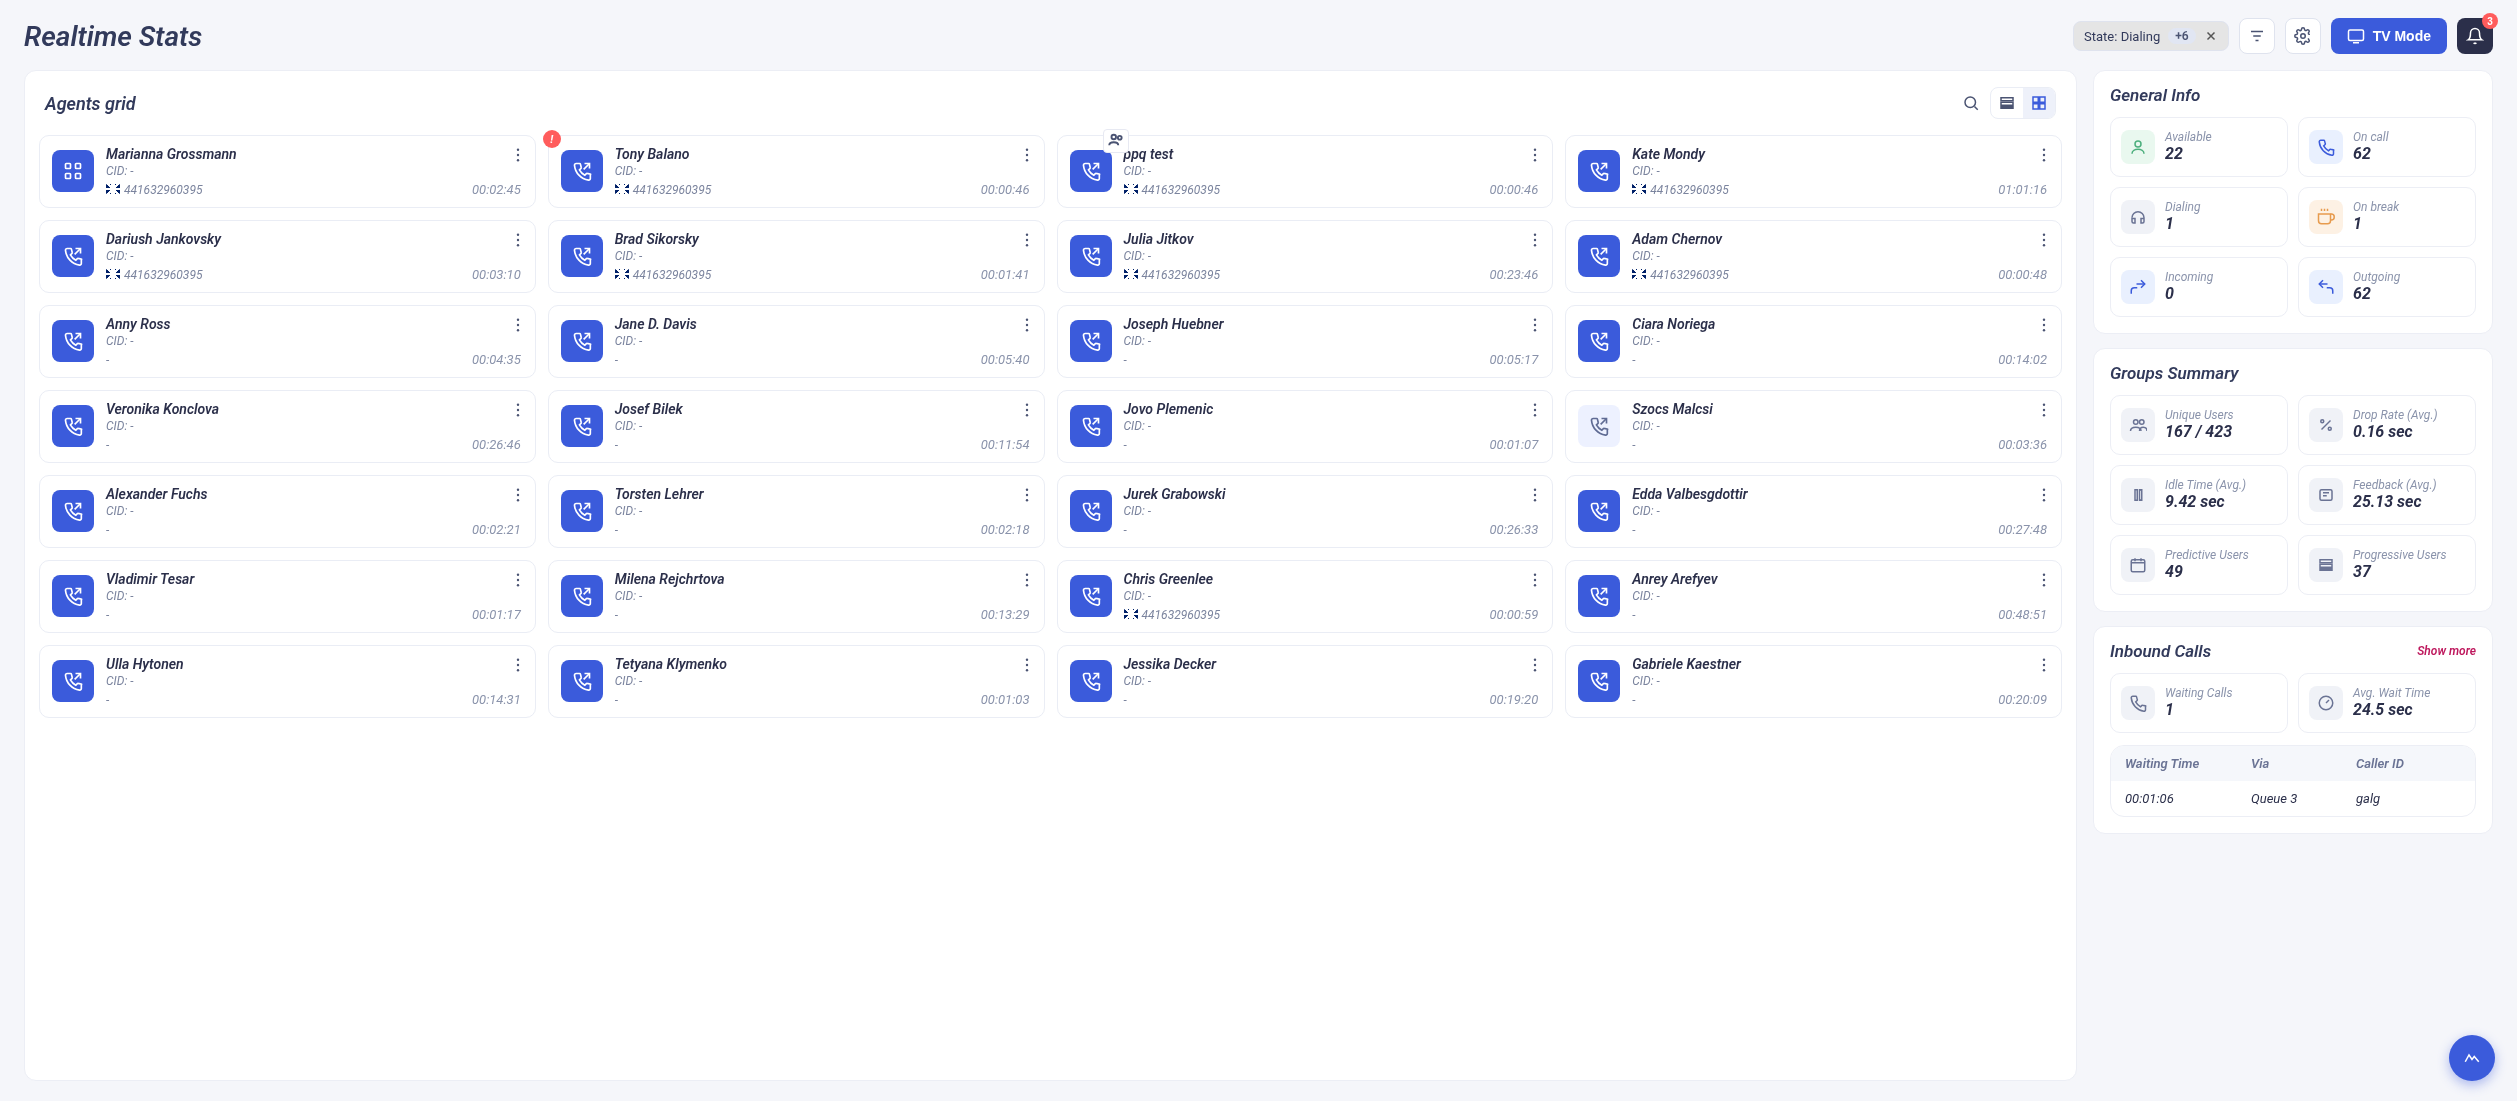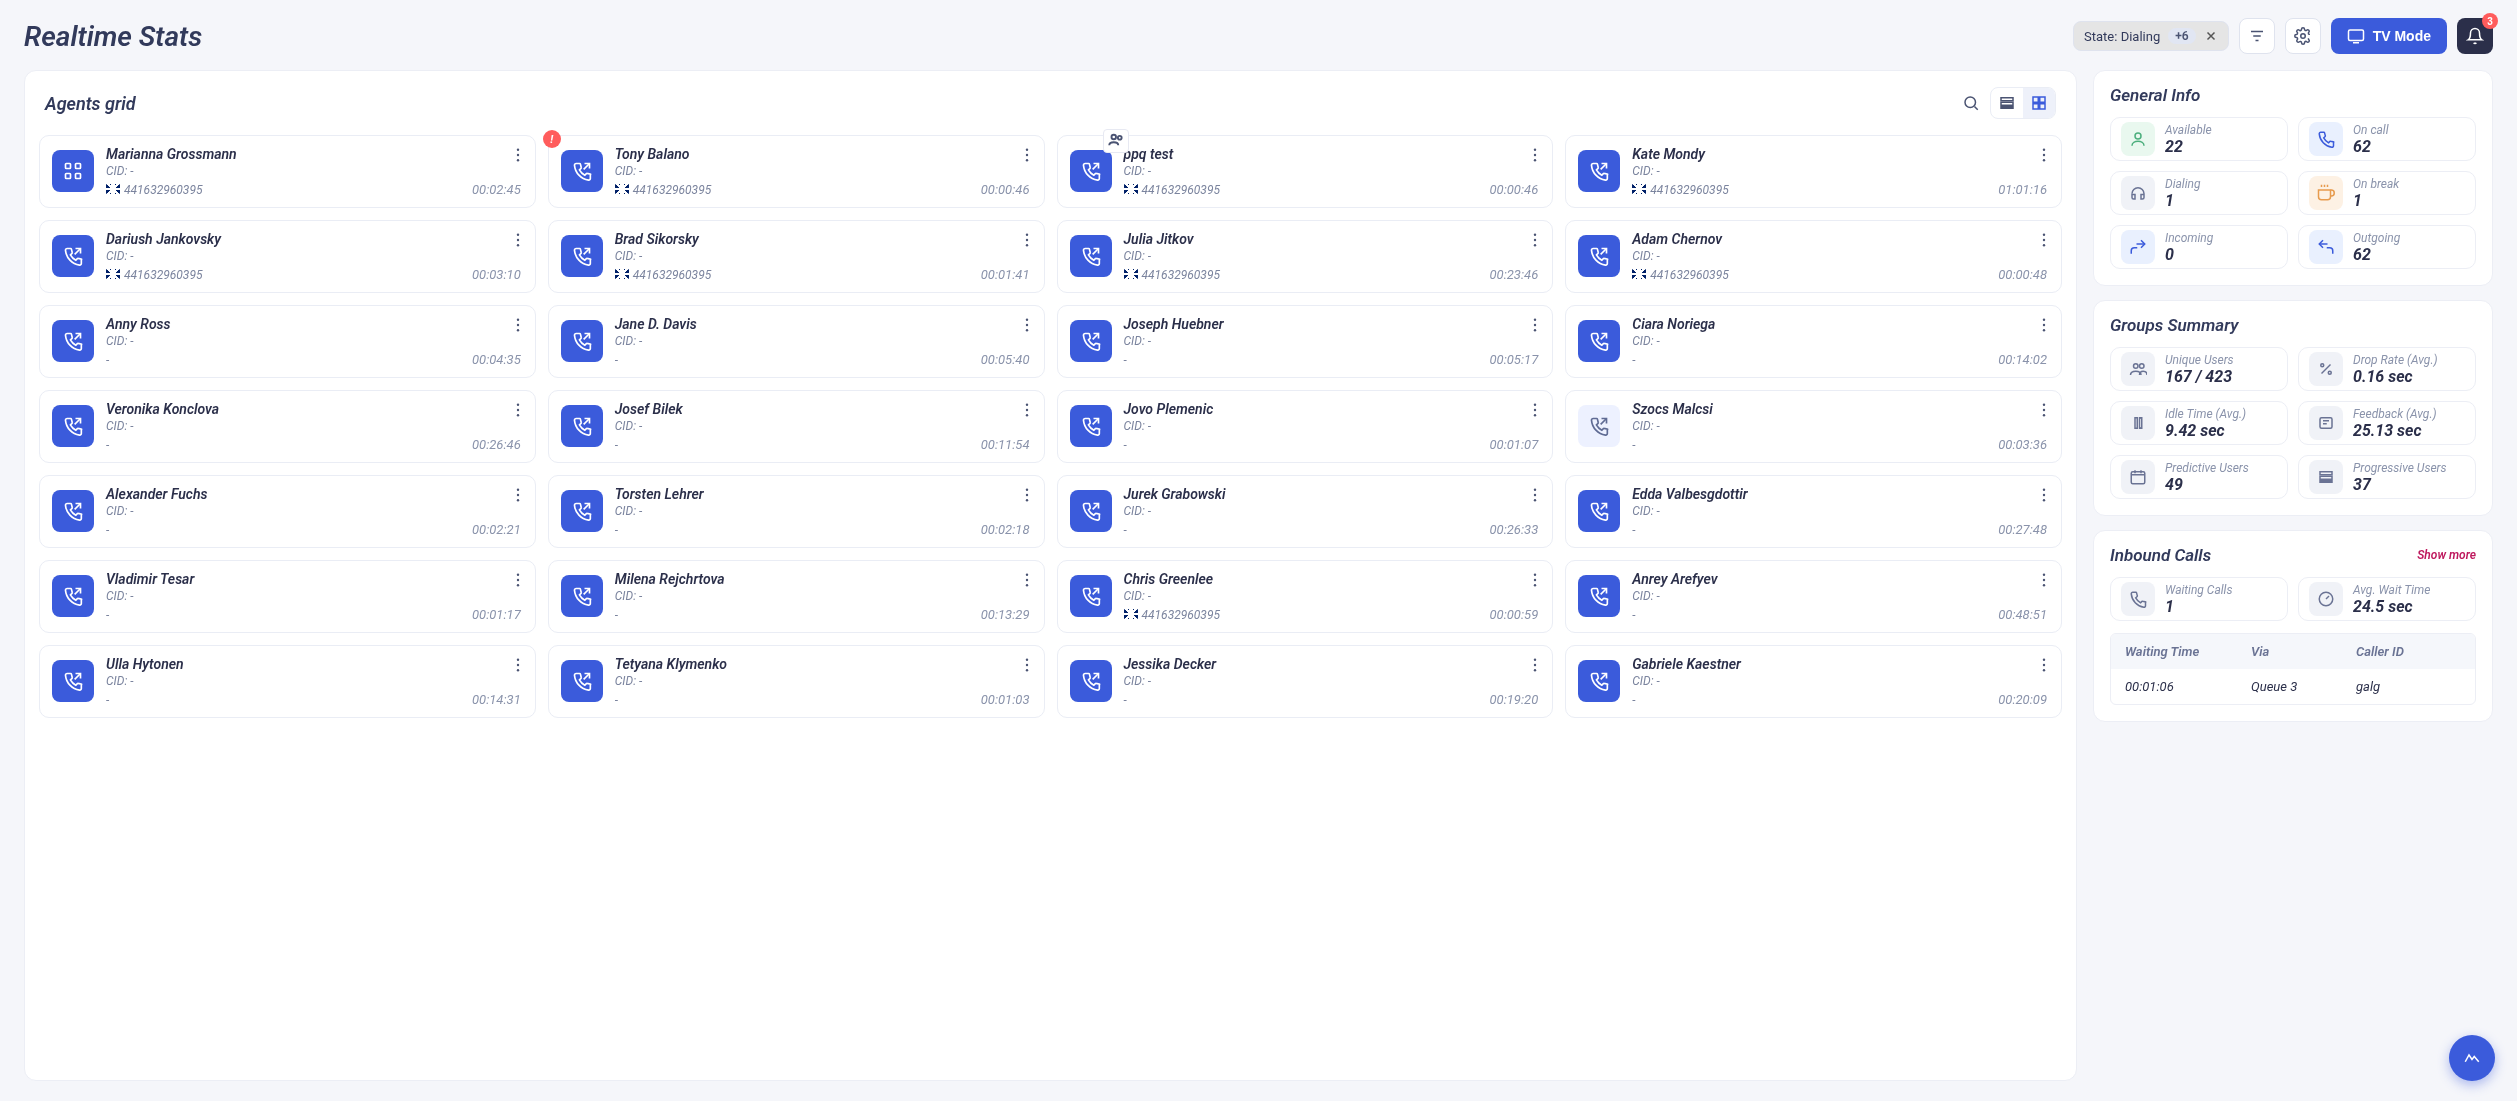--- a/index.html
+++ b/index.html
@@ -99,29 +99,29 @@
 }
 .ppl-badge {
   position:absolute; top:-7px; left:45px; background:#fff; border:1px solid #e7e9f2; color:#4a5372;
   border-radius:4px; padding:1px 3px; font-size:10px; line-height:1;
 }
 .right-col { width:400px; display:flex; flex-direction:column; gap:14px; overflow-y:auto;}
 .r-panel { background:#fff; border-radius:12px; border:1px solid #eceef5; padding:14px 16px 16px;}
 .r-title { font-size:17px; font-weight:600; color:#323a5b; margin-bottom:12px; display:flex; align-items:center;}
 .r-title .more-link{font-size:12px; color:#be185d; font-weight:600; margin-left:auto; cursor:pointer;}
 .stat-grid { display:grid; grid-template-columns:1fr 1fr; gap:10px; }
-.stat { background:#fff; border:1px solid #eceef5; border-radius:10px; padding:4px 10px; display:flex; gap:10px; align-items:center;}
+.stat { background:#fff; border:1px solid #eceef5; border-radius:10px; padding:12px 10px; display:flex; gap:10px; align-items:flex-start;}
 .stat .ic{ width:34px;height:34px; border-radius:8px; display:flex;align-items:center;justify-content:center; flex-shrink:0;}
 .ic.green{background:#e9f8ef;color:#4caf7d;}
 .ic.blue{background:#e9f0fe;color:#3b5bdb;}
 .ic.grey{background:#f0f2f7;color:#6a7394;}
 .ic.orange{background:#fdf1e4;color:#e79b4e;}
 .stat .lbl{ font-size:12px; color:#8a93ab;}
 .stat .val{ font-size:16px; font-weight:700; color:#2b2f4a;}
-.tbl { border:1px solid #eceef5; border-radius:6px; overflow:hidden; margin-top:12px; font-size:13px;}
+.tbl { border:1px solid #eceef5; border-radius:14px; overflow:hidden; margin-top:12px; font-size:13px;}
 .tbl .th, .tbl .tr { display:grid; grid-template-columns:1.2fr 1fr 1fr; padding:10px 14px; }
 .tbl .th { background:#f5f7fb; color:#6a7394; font-weight:600;}
 .tbl .tr { color:#2b2f4a; }
 .fab {
   position:fixed; bottom:20px; right:22px; width:46px;height:46px; border-radius:50%; background:#3b5bdb; color:#fff;
   display:flex;align-items:center;justify-content:center; box-shadow:0 4px 12px rgba(59,91,219,.4); cursor:pointer;
 }
 svg { width:18px; height:18px; }
 .card-icon svg { width:20px; height:20px; }
 .grid-wrap::-webkit-scrollbar, .right-col::-webkit-scrollbar { width:8px; }

